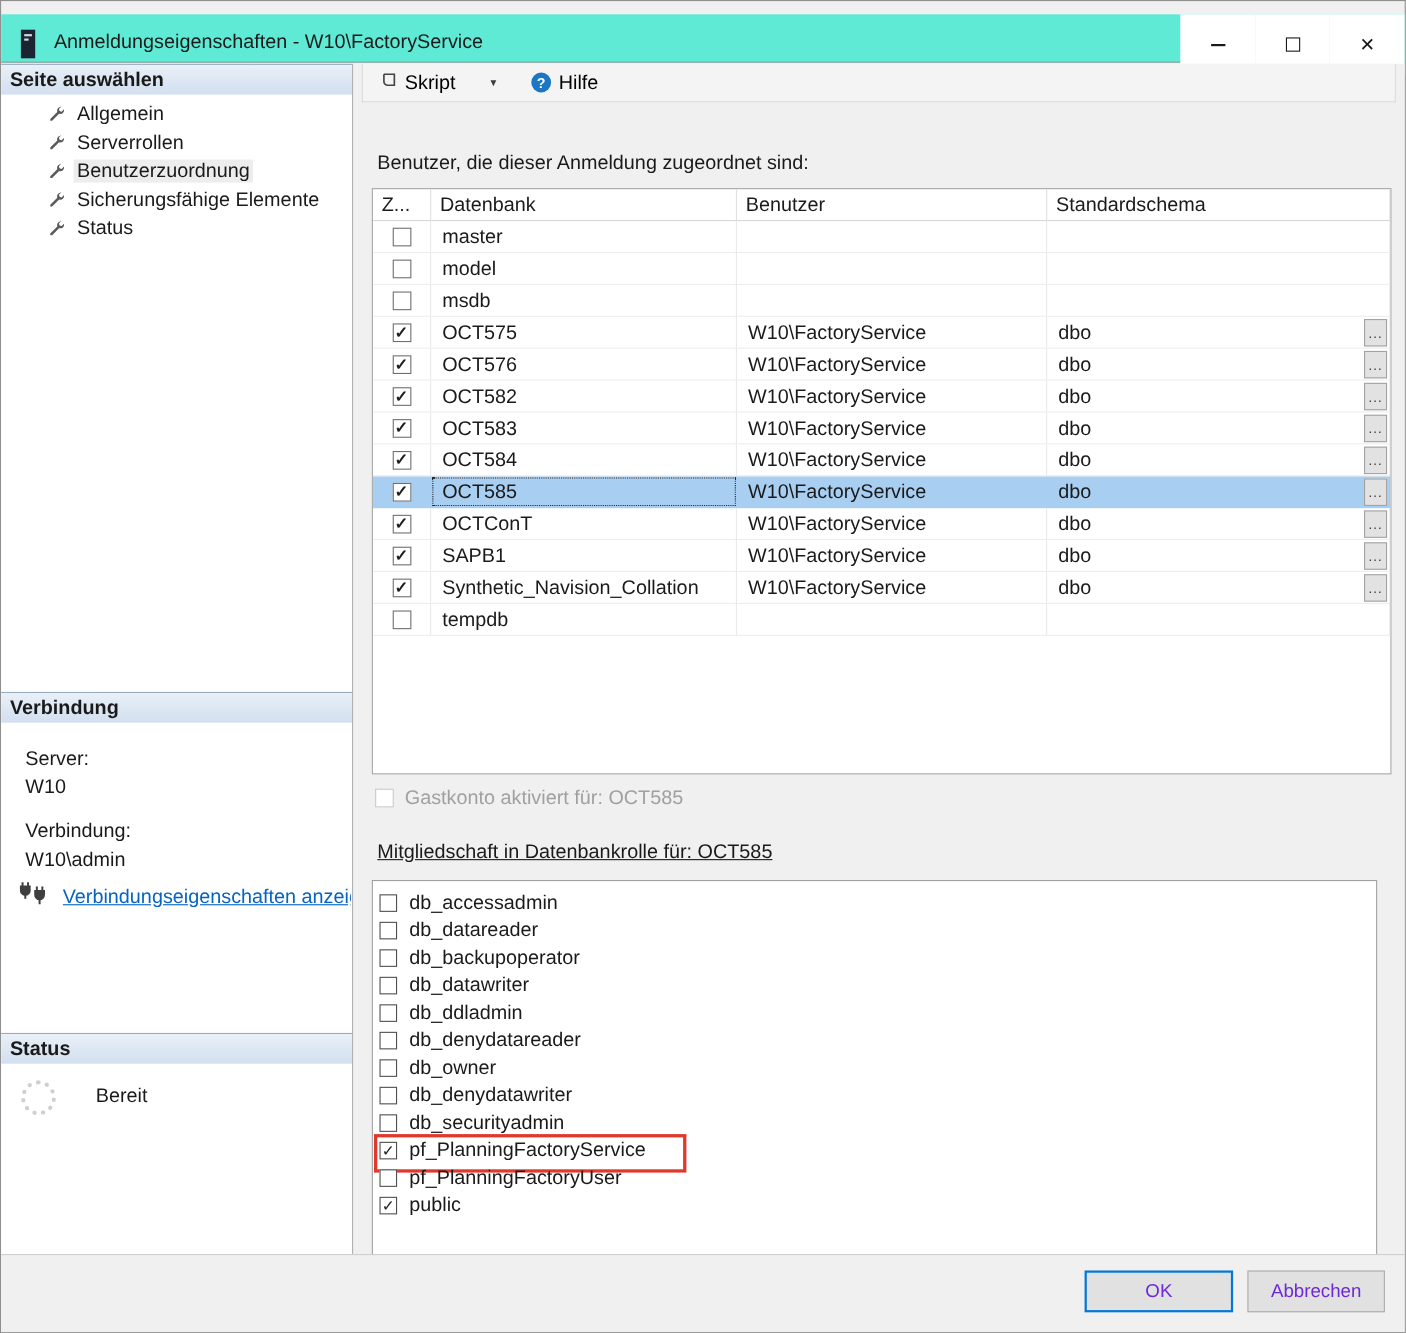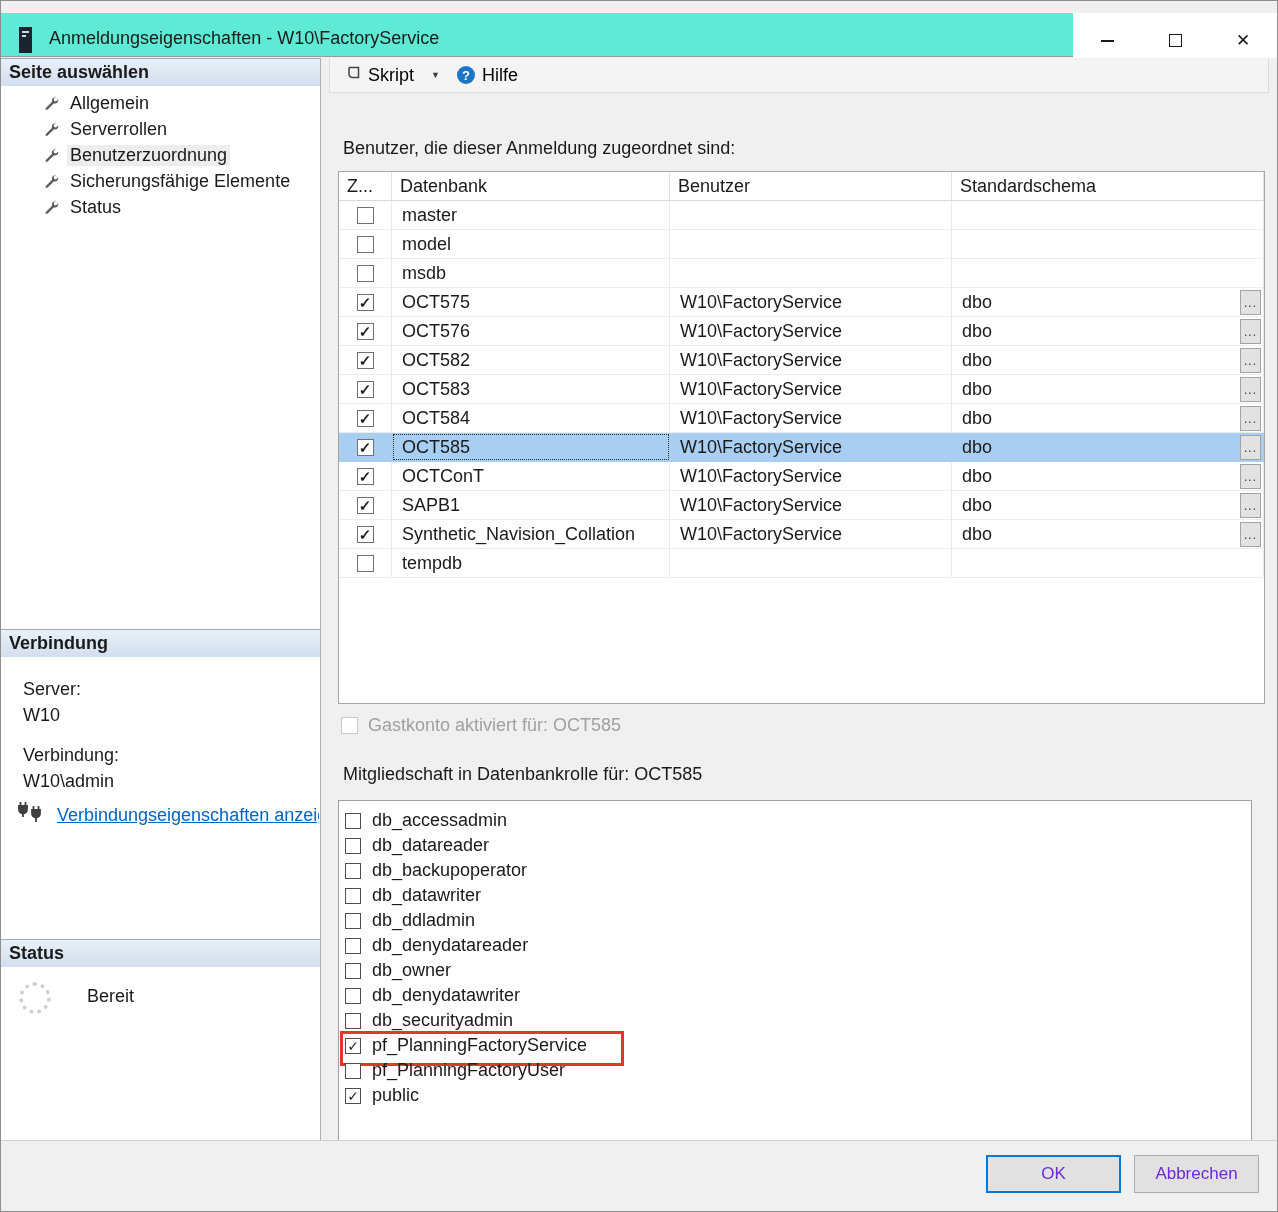--- a/index.html
+++ b/index.html
@@ -31,41 +31,41 @@
   .conn-gap { height:14px; }
   .link-row { position:absolute; left:16px; top:743px; display:flex; align-items:center; gap:14px; }
   .link-wrap { width:262px; overflow:hidden; white-space:nowrap; }
   .link { color:var(--link,#0563c1); text-decoration:underline; white-space:nowrap; cursor:pointer; }
 
   .spinner { position:absolute; left:18px; top:924px; width:32px; height:32px; border:4px dotted #cfcfcf; border-radius:50%; }
   .status-text { position:absolute; left:86px; top:928px; }
 
   
   .main { position:absolute; left:321px; top:57px; right:0; bottom:71px; background:#f0f0f0; }
-  .toolbar { position:absolute; left:7px; top:0; right:8px; height:35px; background:#f4f4f4; border:1px solid #dcdcdc; border-top:none; display:flex; align-items:center; padding-left:8px; gap:4px; }
+  .toolbar { position:absolute; left:7px; top:0; right:8px; height:35px; background:#f4f4f4; border:1px solid #dcdcdc; border-top:none; display:flex; align-items:center; padding-left:8px; gap:17px; }
   .tb-btn { display:flex; align-items:center; gap:7px; padding:4px 7px; background:transparent; border:none; font-size:18px; font-family:inherit; cursor:default; }
   .caret { font-size:9px; color:#3c3c3c; padding:4px 6px; }
   .help-circle { width:18px; height:18px; border-radius:50%; background:var(--help_icon,#1b76c6); color:#fff; font-size:13px; font-weight:bold; display:flex; align-items:center; justify-content:center; }
 
   .users-label { position:absolute; left:21px; top:80px; }
 
   .grid { position:absolute; left:16px; top:113px; width:927px; height:533px; background:#fff; border:1px solid #a6a6a6; overflow:hidden; }
   .thead, .trow { display:grid; grid-template-columns:53px 278px 282px 1fr; height:29px; }
   .th { display:flex; align-items:center; padding-left:8px; border-right:1px solid #e0e0e0; border-bottom:1px solid #d8d8d8; }
   .td { display:flex; align-items:center; padding-left:10px; border-right:1px solid #e9e9e9; border-bottom:1px solid #ededed; position:relative; }
   .td.c0 { justify-content:center; padding-left:0; }
   .trow.selected { background:var(--selection,#a8cef1); }
   .trow.selected .td { border-right-color:transparent; border-bottom-color:transparent; }
   .td.c1.focused::after { content:""; position:absolute; inset:1px 0 1px 1px; border:1px dotted #2b2b2b; pointer-events:none; }
   .cbx { width:17px; height:17px; background:#fff; border:1px solid #707070; display:inline-flex; align-items:center; justify-content:center; font-size:15px; font-weight:bold; color:#1f1f1f; line-height:1; }
   .cbx.disabled { border-color:#c9c9c9; }
   .dots { position:absolute; right:2px; top:2px; width:21px; height:25px; background:#e2e2e2; border:1px solid #a3a3a3; font-size:12px; letter-spacing:1px; color:#333; font-family:inherit; padding:0; }
 
   .guest-row { position:absolute; left:19px; top:657px; display:flex; align-items:center; gap:10px; color:#a0a0a0; }
-  .membership-label { position:absolute; left:21px; top:706px; }
+  .membership-label { position:absolute; left:21px; top:706px;text-decoration:underline; }
 
   .rolebox { position:absolute; left:16px; top:742px; width:914px; height:346px; background:#fff; border:1px solid #a0a0a0; padding:7px 0 0 6px; }
   .role { display:flex; align-items:center; gap:11px; height:25px; position:relative; }
   .cbx2 { width:16px; height:16px; background:#fff; border:1px solid #4f4f4f; display:inline-flex; align-items:center; justify-content:center; font-size:14px; color:#1f1f1f; line-height:1; flex:0 0 16px; }
   .role.annotated::after { content:""; position:absolute; left:-5px; top:-2px; width:278px; height:29px; border:3px solid var(--annotation,#e0392c); pointer-events:none; }
 
   
   .footer { position:absolute; left:0; right:0; bottom:0; height:71px; background:#f0f0f0; border-top:1px solid #cfcfcf; }
   .btn { position:absolute; top:14px; height:38px; background:#e1e1e1; font-size:17px; font-family:inherit; color:#6d28d9; }
   .btn-ok { left:985px; width:135px; border:2px solid var(--ok_border,#0078d7); }

